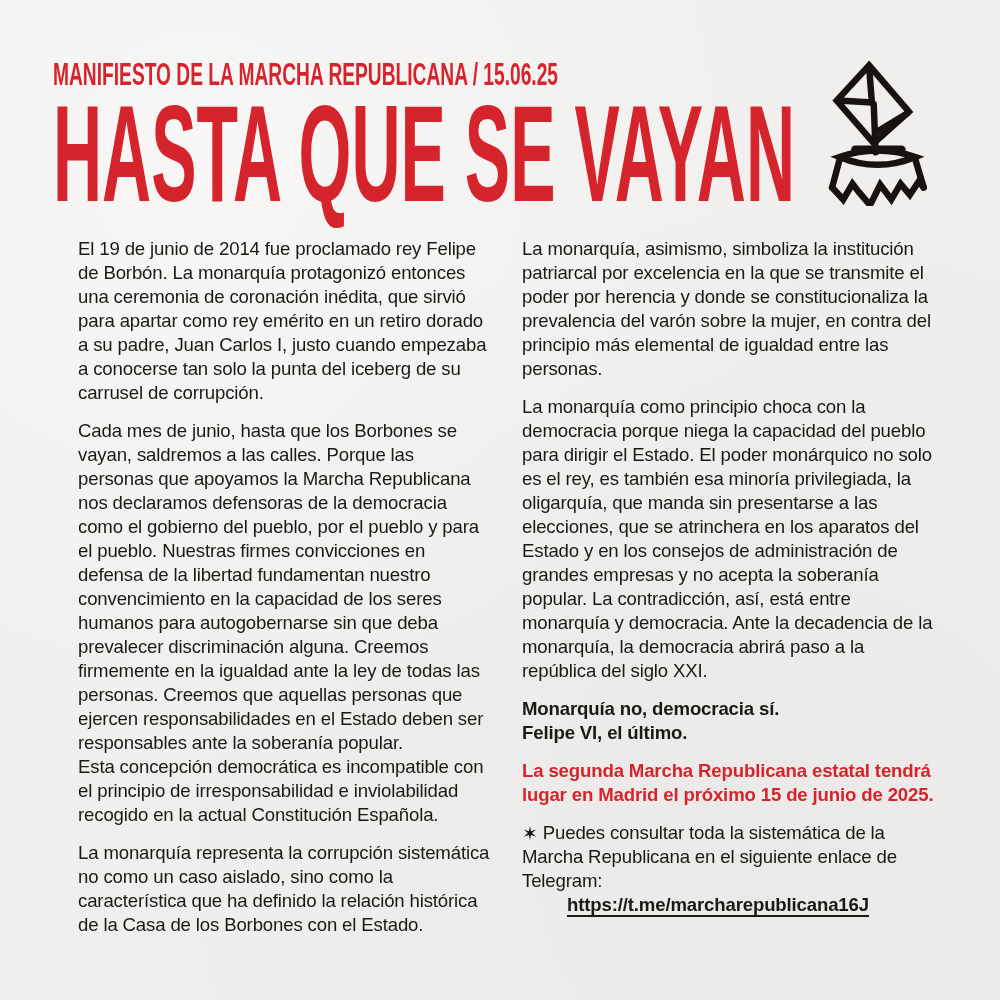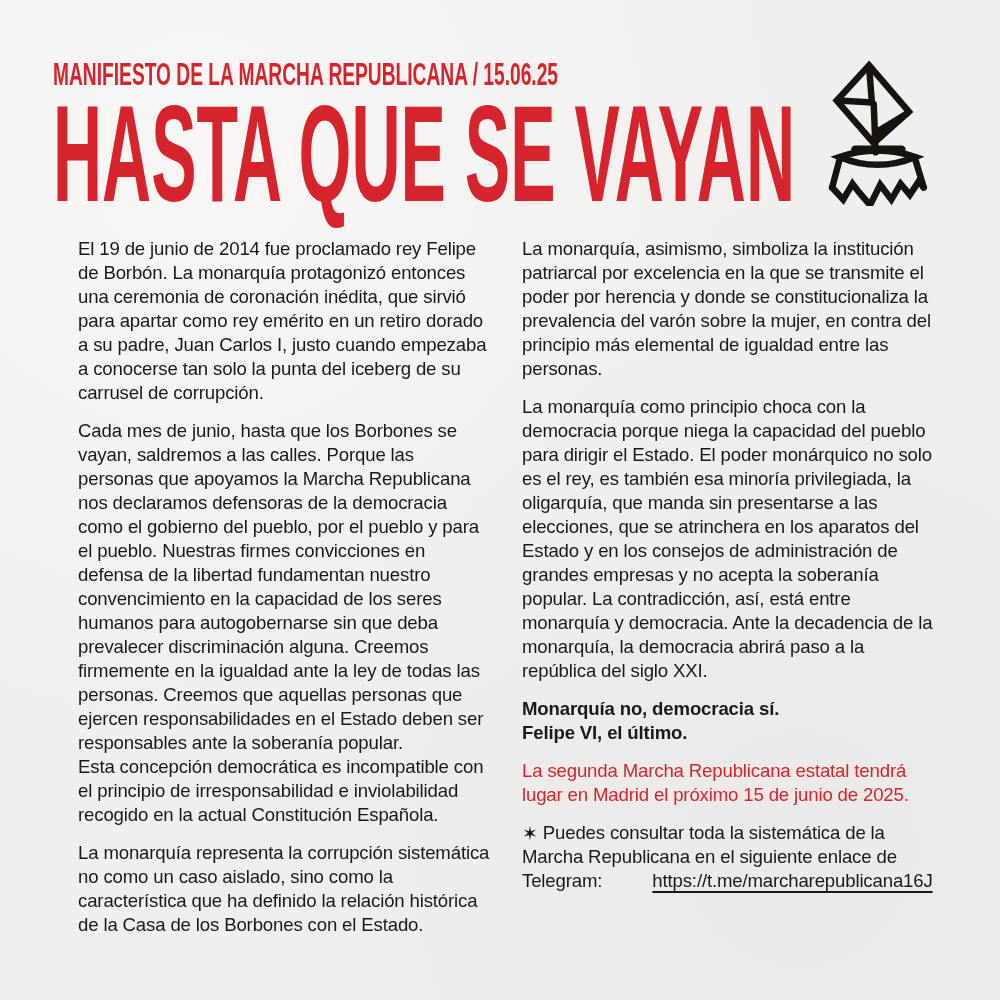--- a/index.html
+++ b/index.html
@@ -54,30 +54,30 @@
     padding:27px 64px 0 78px;
     font-size:18.6px;
     line-height:24px;
     letter-spacing:-0.15px;
   }
   .col p{
     margin:0 0 14px 0;
     white-space:pre-line;
   }
   .slogan{font-weight:bold;}
-  .announcement{font-weight:normal;color:var(--red);}
+  .announcement{font-weight:bold;color:var(--red);}
   .footnote .star{
     display:inline-block;
     margin-right:5px;
     font-size:19px;
     transform:translateY(1px);
   }
   .tg-link{
     color:inherit;
-    font-weight:normal;
+    font-weight:bold;
     text-decoration:underline;
     text-decoration-thickness:2px;
     text-underline-offset:4px;
     margin-left:45px;
   }
 </style>
 </head>
 <body>
 
 <div class="page">

